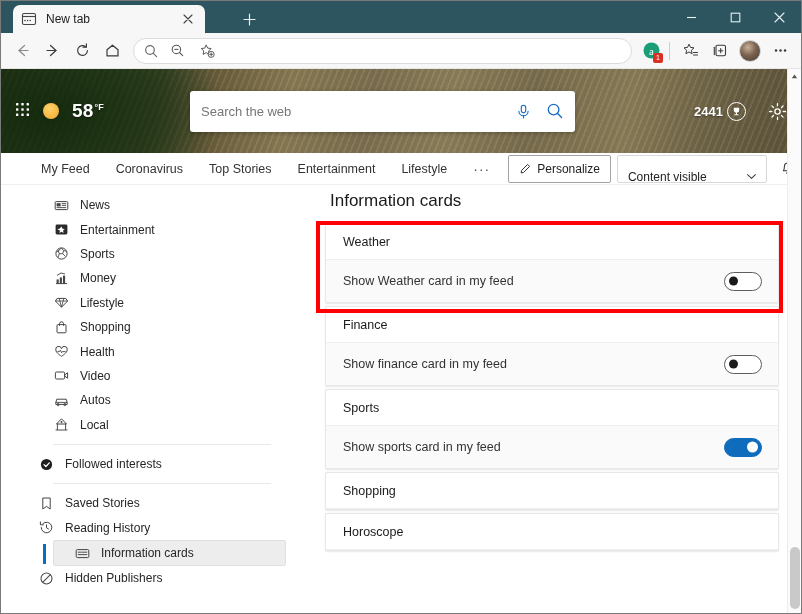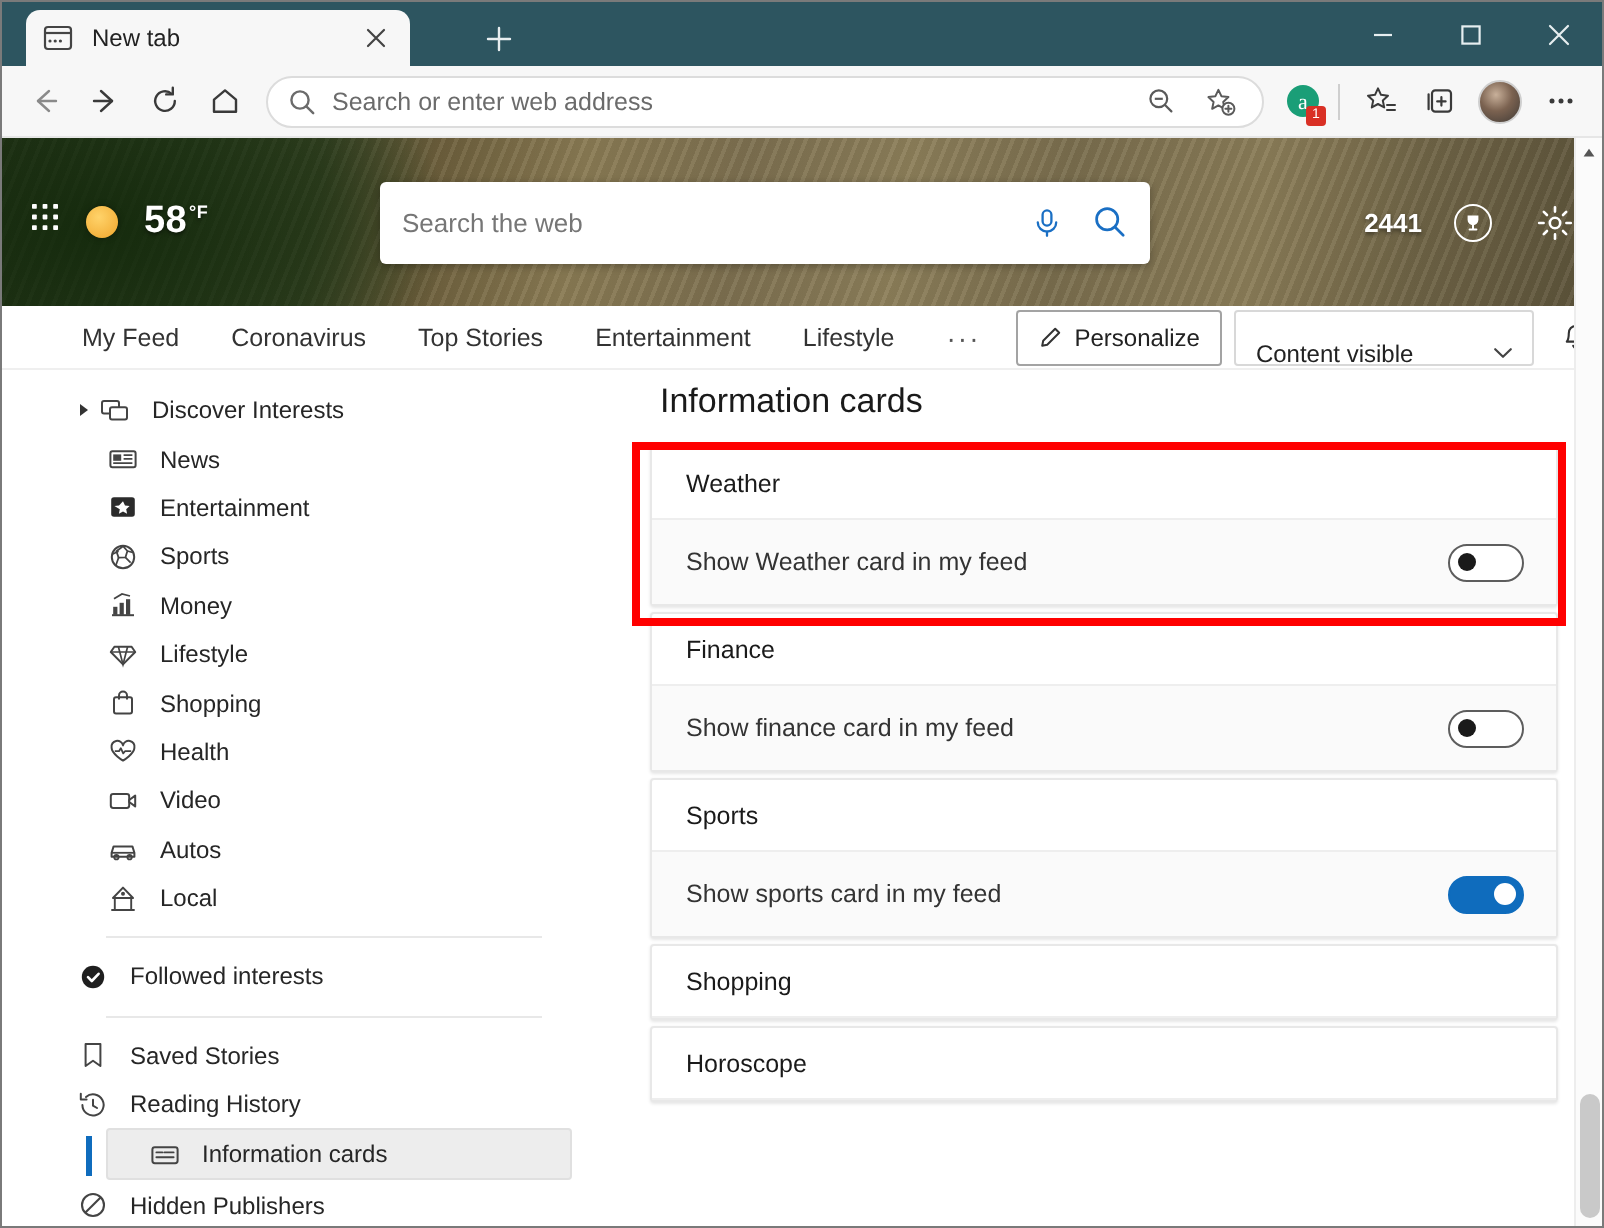--- a/index.html
+++ b/index.html
@@ -123,21 +123,21 @@
   .websearch {
     width:385px; height:41px; background:#fff; border-radius:3px;
     display:flex; align-items:center; padding:0 11px;
     box-shadow:0 1px 4px rgba(0,0,0,.28);
   }
   .websearch .ph { flex:1 1 auto; font-size:13px; color:#767676; }
   .hero-right {
     margin-left:auto; display:flex; align-items:center; gap:22px;
     color:#fff;
   }
-  .rewards { display:flex; align-items:center; gap:16px; }
+  .rewards { display:flex; align-items:center; gap:4px; }
   .rewards-num {
     font-size:13px; font-weight:600; color:#fff;
     text-shadow:0 1px 2px rgba(0,0,0,.5);
   }
   .ring {
     width:19px; height:19px; border:1.4px solid #fff; border-radius:50%;
     display:flex; align-items:center; justify-content:center;
   }
 
   
@@ -309,21 +309,20 @@
         </svg>
     </div>
 
     <div class="addressbar">
       <span class="addr-icon">
         <svg width="14" height="14" viewBox="0 0 14 14">
             <circle cx="6" cy="6" r="4.3" stroke="#6b6b6b" stroke-width="1.2" fill="none"></circle>
             <path d="M9.3 9.3L12.6 12.6" stroke="#6b6b6b" stroke-width="1.2" stroke-linecap="round"></path>
           </svg>
       </span>
-      <span class="addr-text">Search or enter web address</span>
       <span class="addr-right">
         <span class="tbtn">
           <svg width="15" height="15" viewBox="0 0 15 15">
               <circle cx="6.4" cy="6.4" r="4.2" stroke="#5a5a5a" stroke-width="1.1" fill="none"></circle>
               <path d="M4.4 6.4h4" stroke="#5a5a5a" stroke-width="1.1"></path>
               <path d="M9.5 9.5l3.2 3.2" stroke="#5a5a5a" stroke-width="1.1" stroke-linecap="round"></path>
             </svg>
         </span>
         <span class="tbtn">
           <svg width="16" height="16" viewBox="0 0 16 16">
@@ -462,34 +461,20 @@
               <path d="M6.6 11.9a1.5 1.5 0 0 0 2.8 0" stroke="#333" stroke-width="1.05" fill="none" stroke-linecap="round"></path>
             </svg>
         </span>
       </span>
     </div>
 
     <div class="content">
 
       <div class="sidebar">
 
-        <div class="side-row top">
-          <span class="caret">
-            <svg width="8" height="8" viewBox="0 0 8 8">
-                <path d="M2 1l4 3-4 3z" fill="#333"></path>
-              </svg>
-          </span>
-          <span class="ic">
-            <svg width="15" height="15" viewBox="0 0 15 15">
-                <rect x="1" y="2.5" width="8.5" height="6.2" rx="1" stroke="#444" stroke-width="1" fill="none"></rect>
-                <rect x="5" y="5.6" width="8.5" height="6.2" rx="1" stroke="#444" stroke-width="1" fill="#fff"></rect>
-              </svg>
-          </span>
-          <span>Discover Interests</span>
-        </div>
 
         <div class="side-row">
           <span class="ic">
             <svg width="15" height="15" viewBox="0 0 15 15">
                 <rect x="1.2" y="3.6" width="12.6" height="8" rx="1" stroke="#444" stroke-width="1" fill="none"></rect>
                 <rect x="2.6" y="5.2" width="4" height="3.2" fill="#444"></rect>
                 <path d="M7.8 5.6h4.4M7.8 7.4h4.4M2.6 9.6h9.6" stroke="#444" stroke-width=".9"></path>
               </svg>
           </span>
           <span>News</span>

